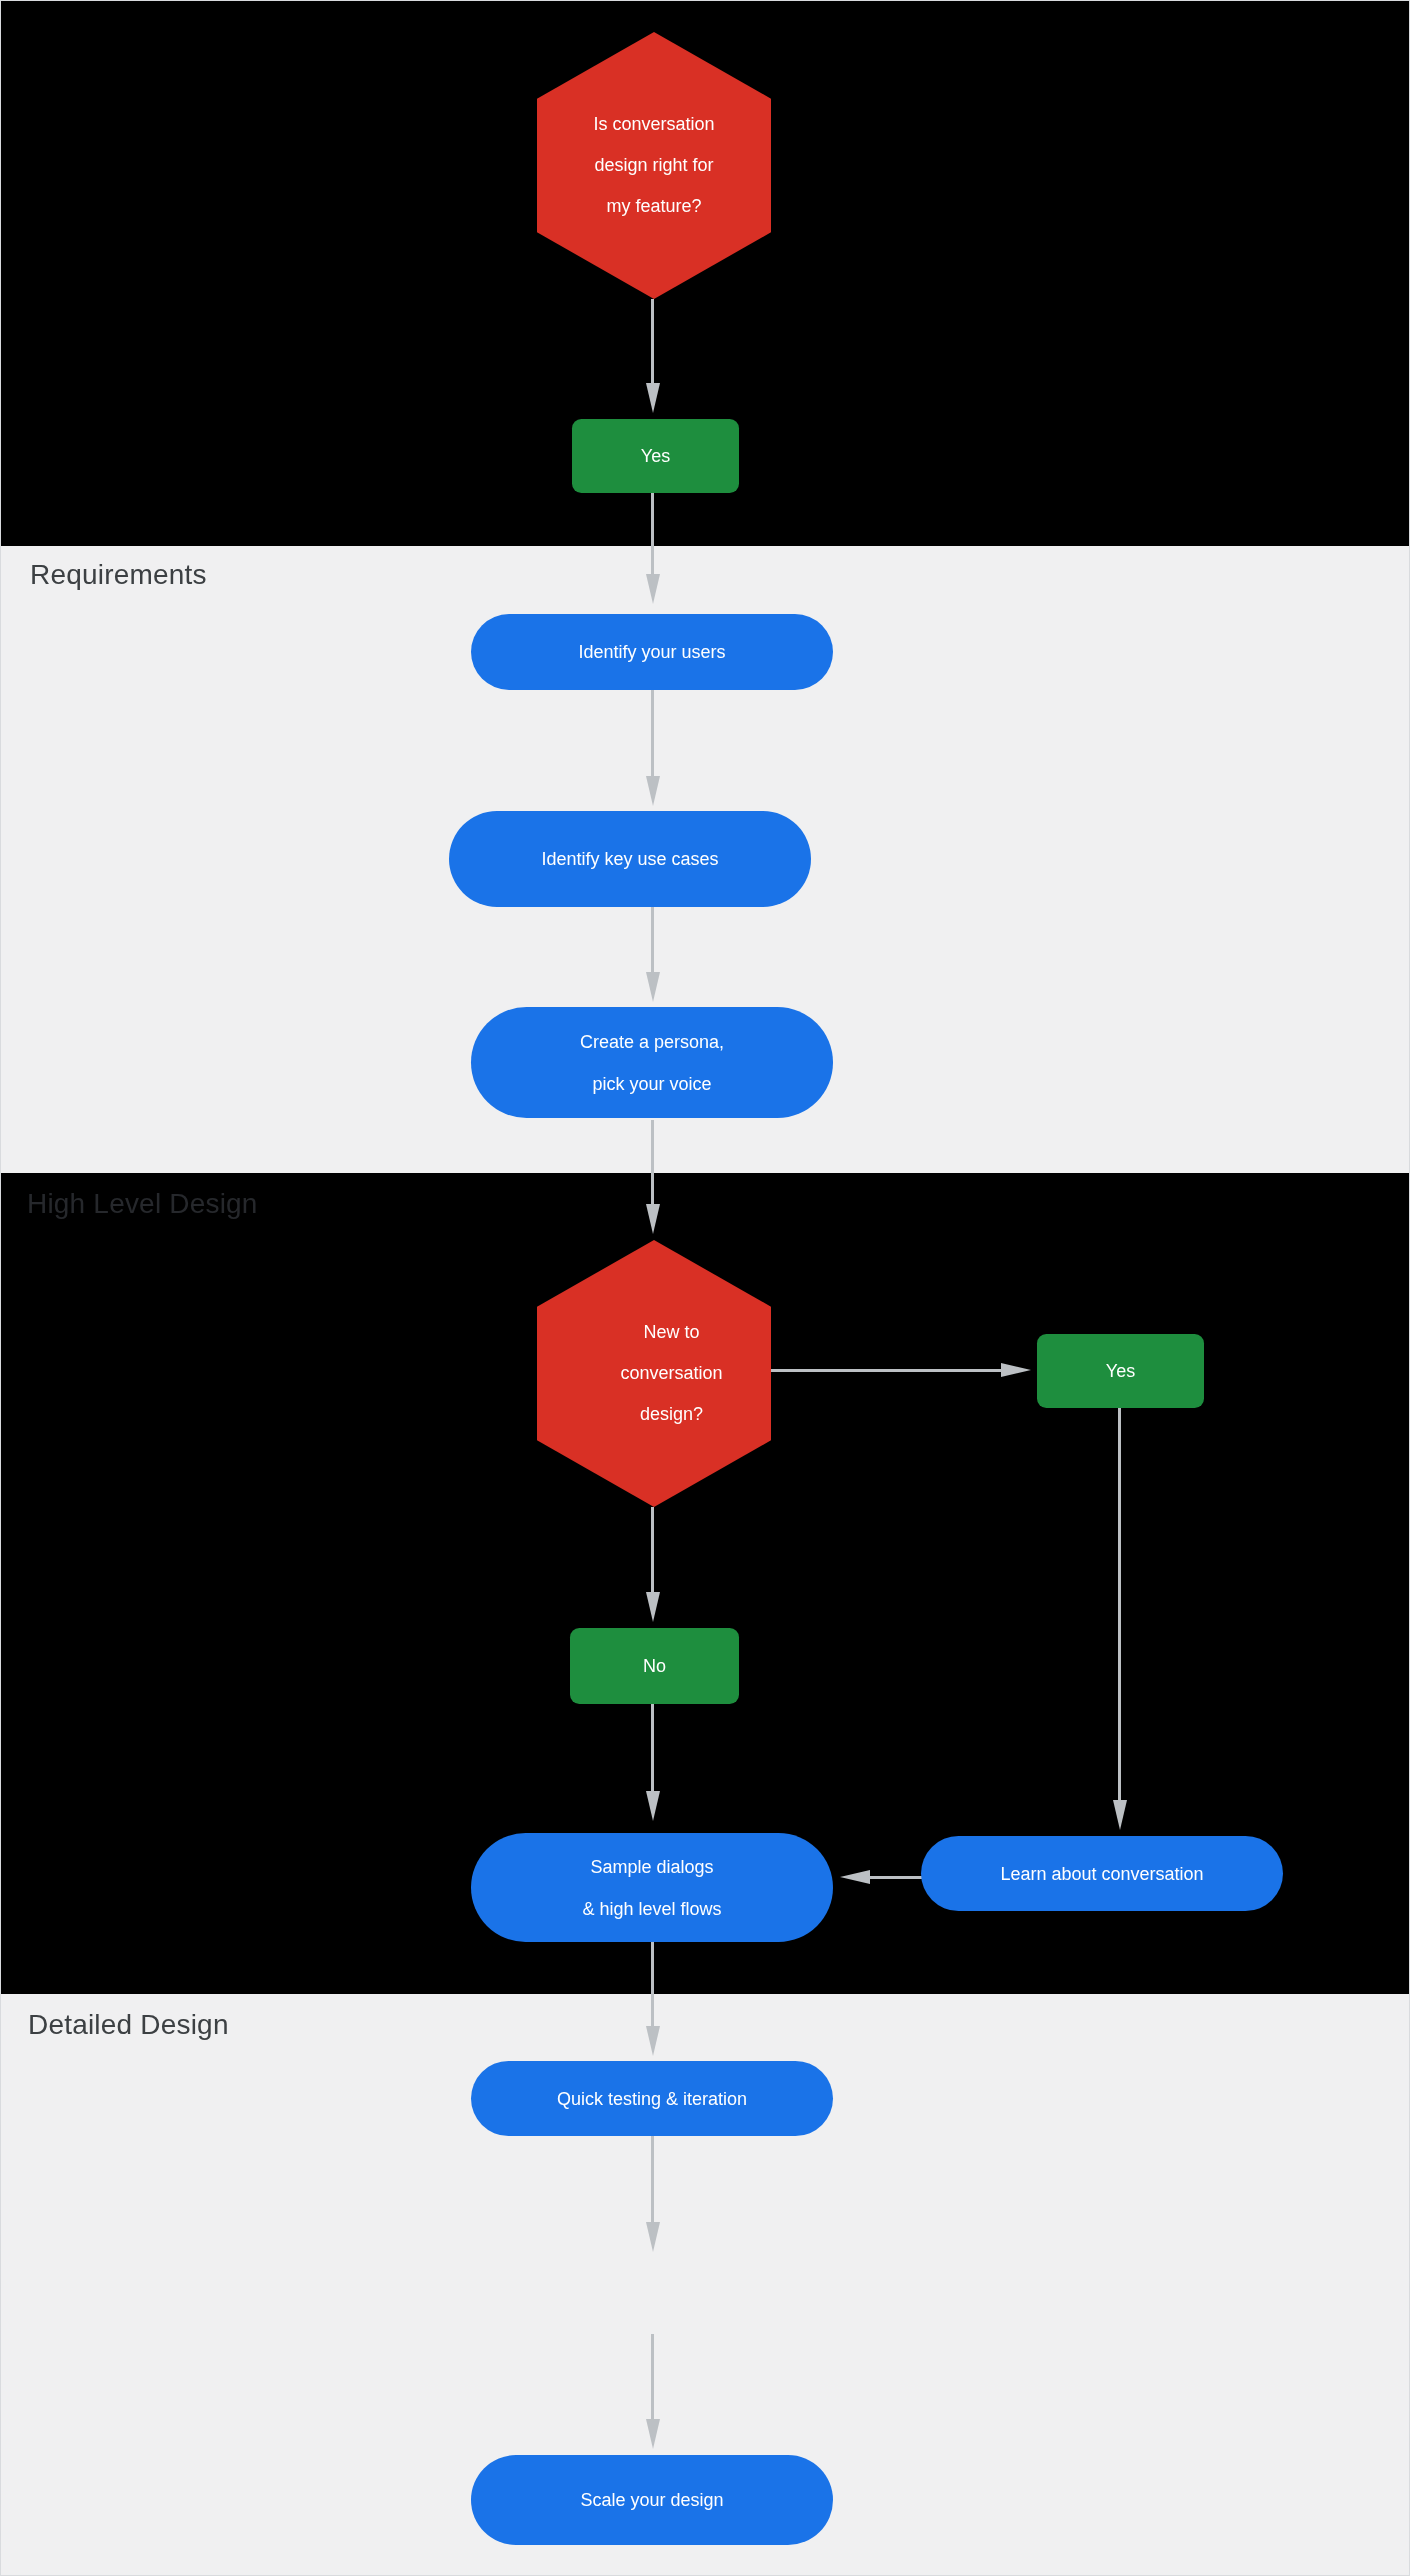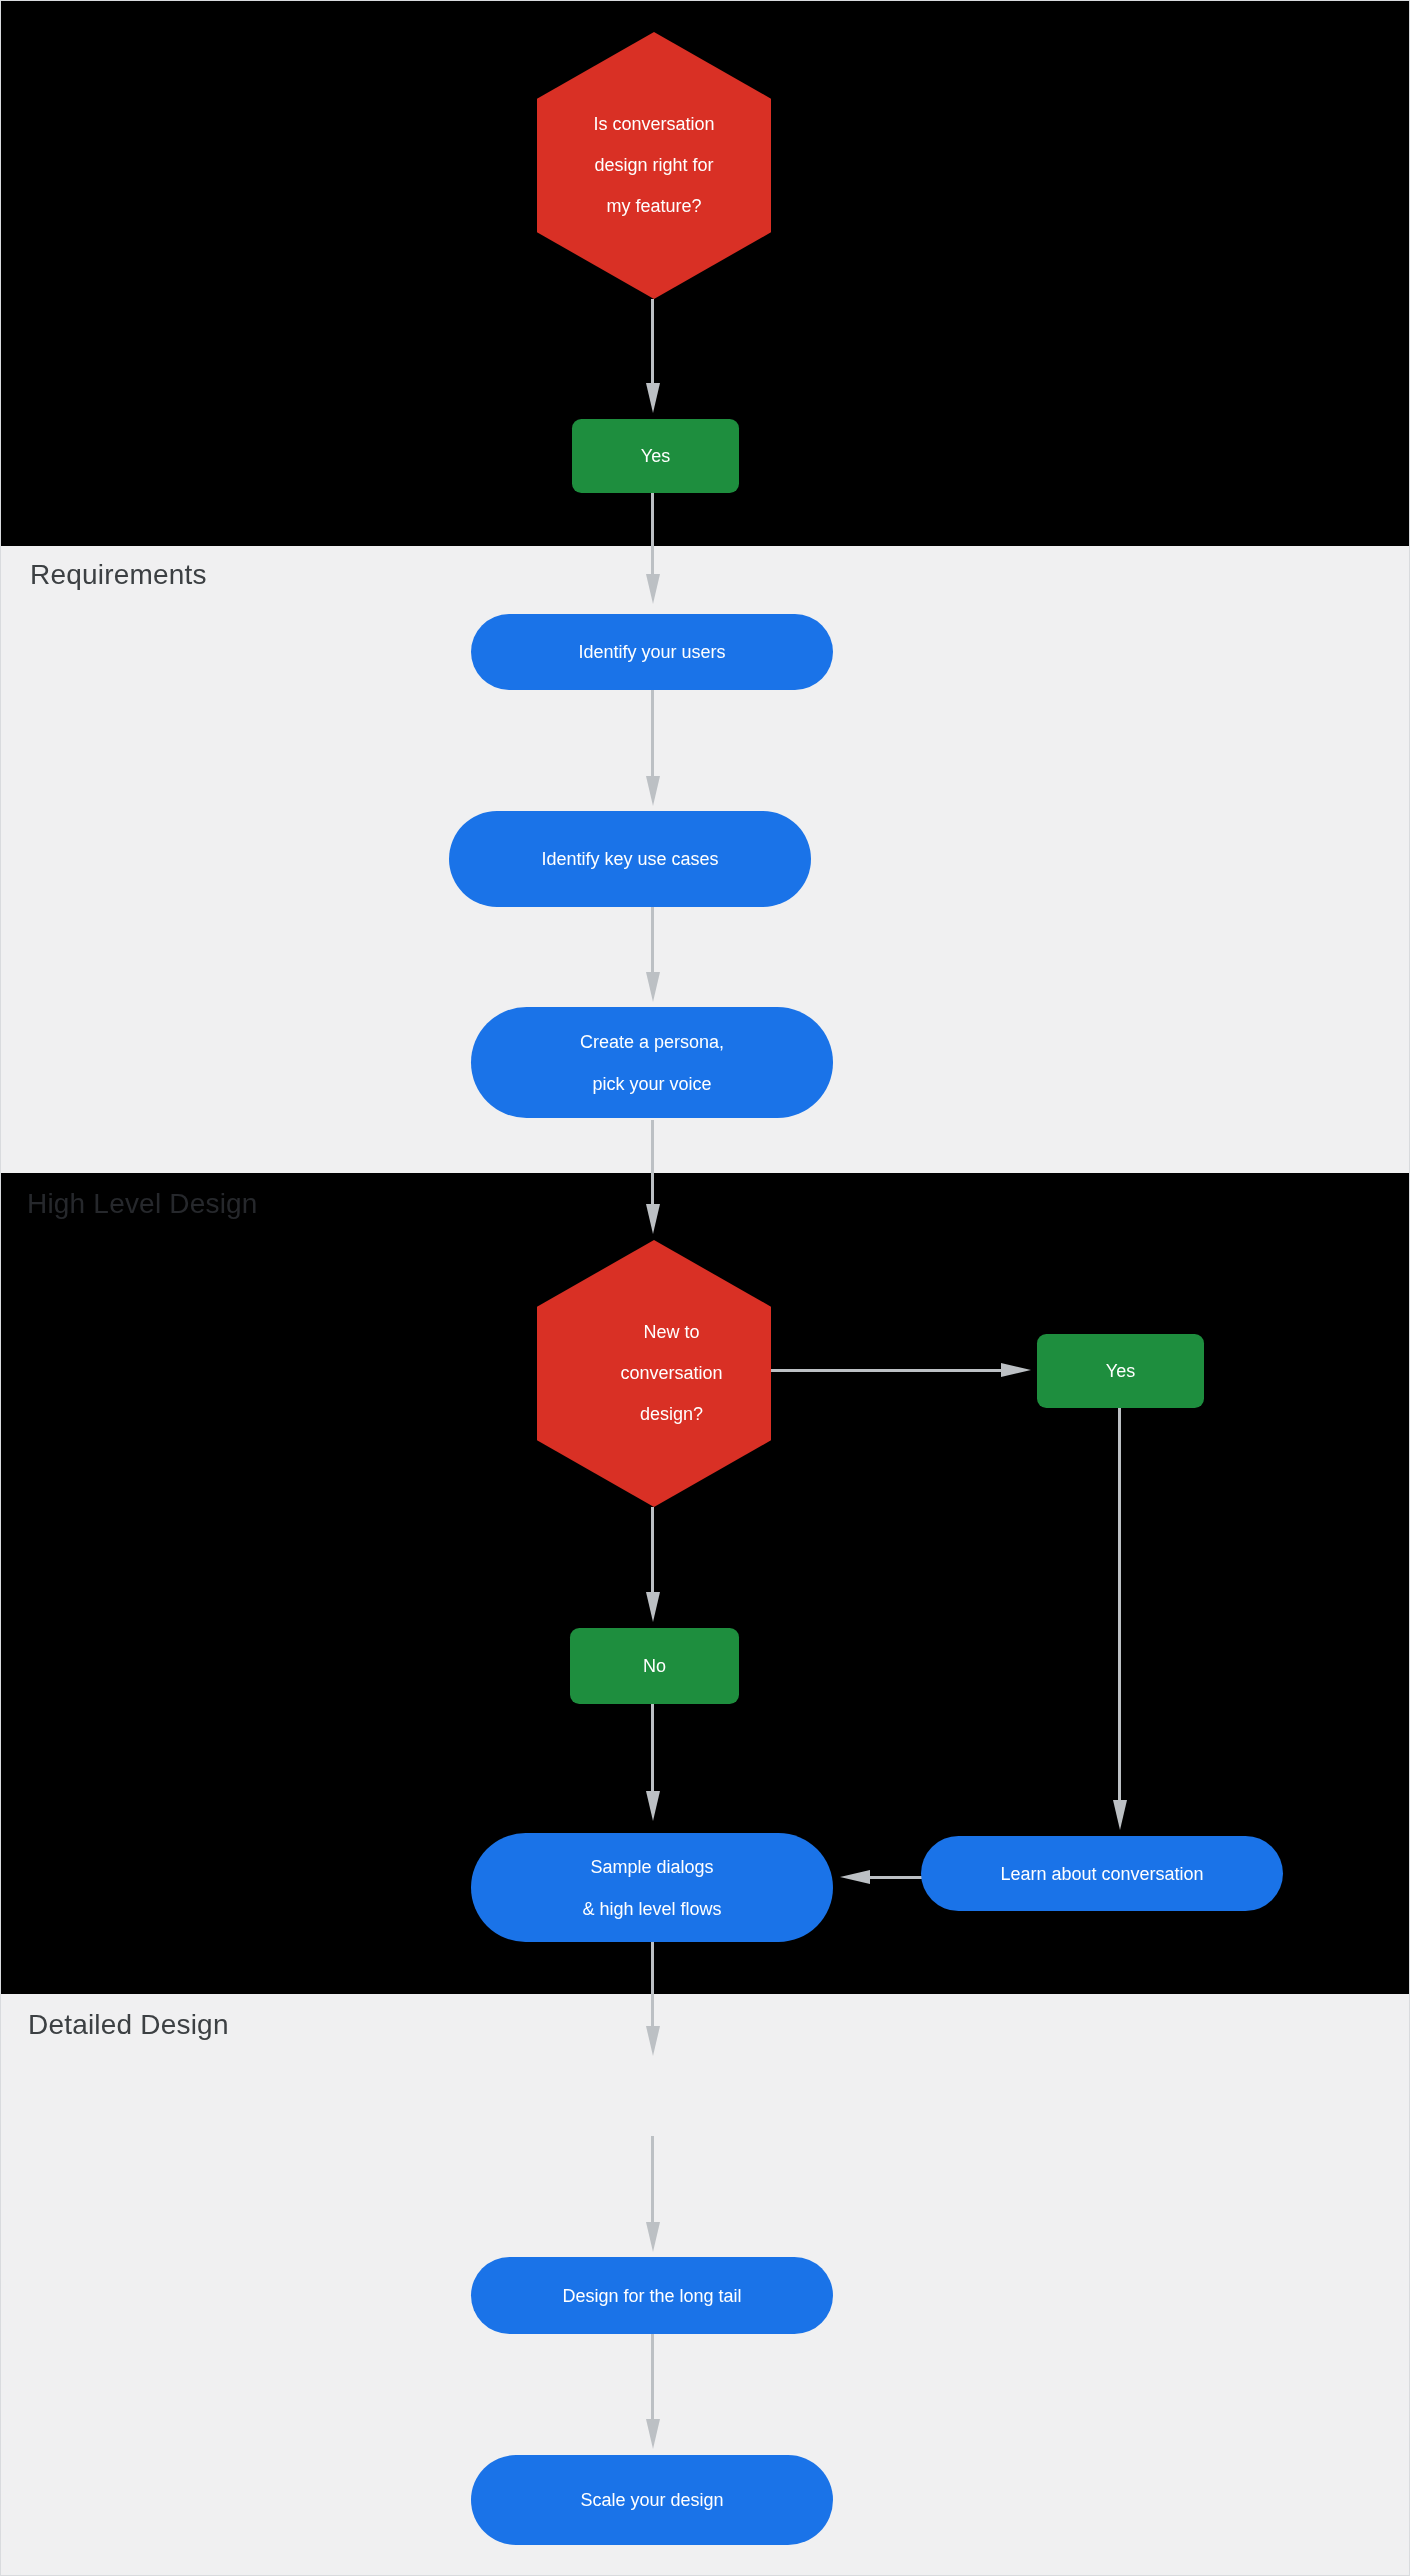--- a/index.html
+++ b/index.html
@@ -202,23 +202,23 @@
 
   <div class="node pill pill-sample">
     <span>Sample dialogs</span>
     <span>&amp; high level flows</span>
   </div>
 
   <div class="node pill pill-learn">
     <span>Learn about conversation</span>
   </div>
 
-
-  <div class="node pill pill-longtail">
-    <span>Design for the long tail</span>
-  </div>
+  <div class="node pill pill-quick">
+    <span>Quick testing &amp; iteration</span>
+  </div>
+
 
   <div class="node pill pill-scale">
     <span>Scale your design</span>
   </div>
 
 </div>
 
 
 </body></html>

